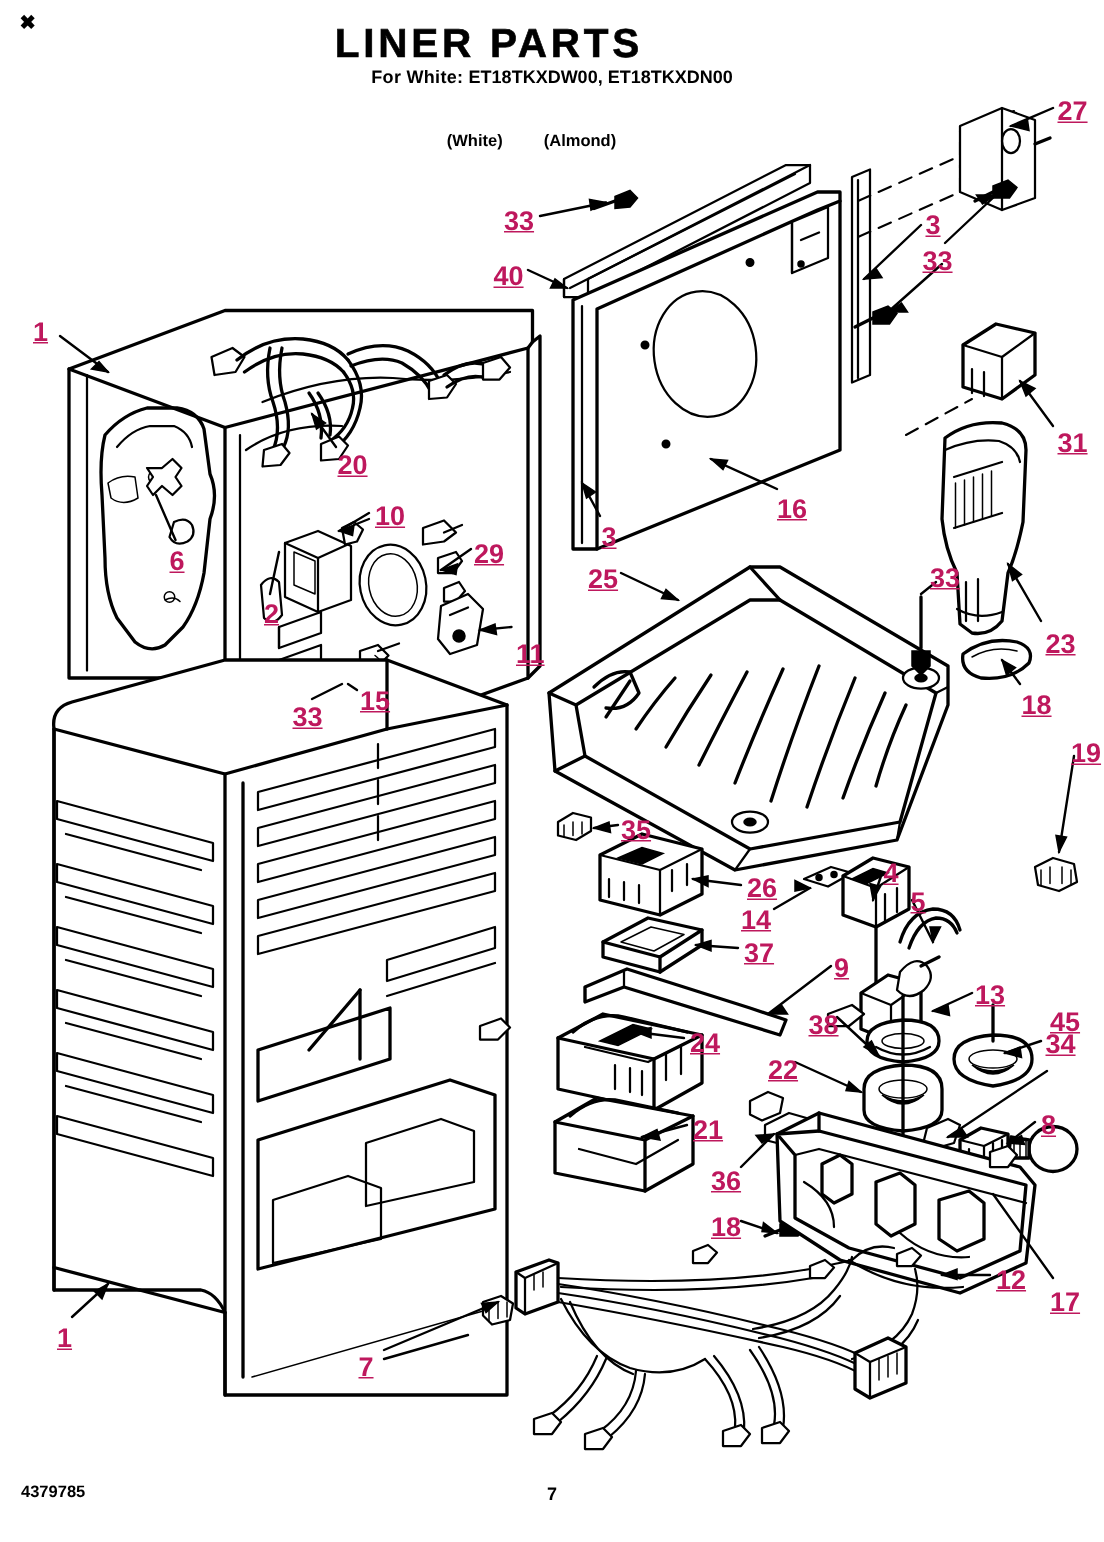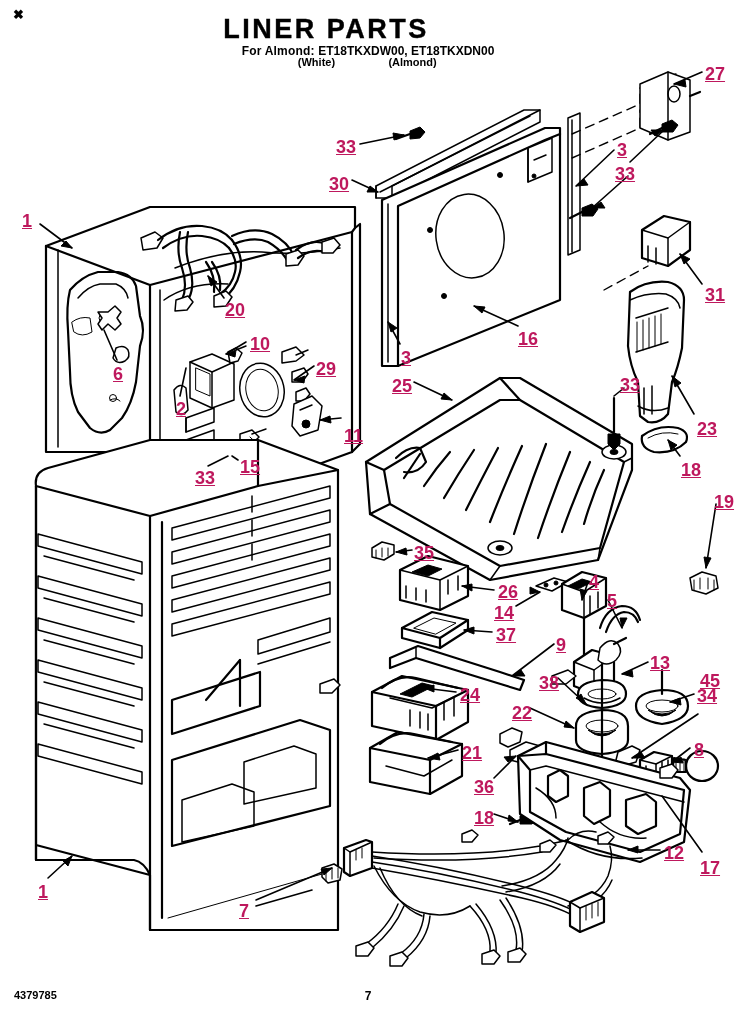--- a/index.html
+++ b/index.html
@@ -12,23 +12,23 @@
             font-size:13px;line-height:12px;font-weight:bold;color:#000;}
 
   .title{position:absolute;left:0;top:14px;width:652px;text-align:center;
          font-size:27px;font-weight:bold;letter-spacing:2.5px;
          -webkit-text-stroke:0.4px #000;}
   .subtitle{position:absolute;left:0;top:44px;width:736px;text-align:center;
             font-size:12px;font-weight:bold;letter-spacing:0.2px;}
   .subtitle .models{letter-spacing:0px;margin-top:44px;}
   .colorrow{position:absolute;left:0;top:56px;width:736px;text-align:center;
             font-size:11px;font-weight:bold;}
-  .colorrow span{display:inline-block;}
+  .colorrow span{display:inline-block;margin-top:32px;}
   .colorrow .c1{width:86px;text-align:center;}
-  .colorrow .c2{width:100px;text-align:center;}
+  .colorrow .c2{width:100px;text-align:left;}
 
   .footer-left{position:absolute;left:14px;top:989px;font-size:11px;font-weight:bold;}
   .footer-center{position:absolute;left:0;top:989px;width:736px;text-align:center;
                  font-size:12px;font-weight:bold;}
 
   
   .cal{position:absolute;font-size:18px;font-weight:bold;line-height:17px;
        color:#be185d;white-space:nowrap;text-decoration:underline;}
 
   svg.art{position:absolute;left:0;top:0;width:736px;height:1028px;
@@ -46,21 +46,21 @@
 </head>
 <body>
 
 <div id="page">
 
   <div class="reg-mark">✖</div>
 
   <div class="title">LINER PARTS</div>
 
   <div class="subtitle">
-    <span>For Almond:</span>
+    <span>For White:</span>
     <span class="models">ET18TKXDW00, ET18TKXDN00</span>
   </div>
 
   <div class="colorrow">
     <span class="c1">(White)</span>
     <span class="c2">(Almond)</span>
   </div>
 
   <svg class="art" viewBox="0 0 736 1028">
 
@@ -568,21 +568,21 @@
     <div class="cal" style="left:22px;top:213px">1</div>
     <div class="cal" style="left:113px;top:366px">6</div>
     <div class="cal" style="left:225px;top:302px">20</div>
     <div class="cal" style="left:250px;top:336px">10</div>
     <div class="cal" style="left:316px;top:361px">29</div>
     <div class="cal" style="left:176px;top:401px">2</div>
     <div class="cal" style="left:344px;top:428px">11</div>
     <div class="cal" style="left:240px;top:459px">15</div>
     <div class="cal" style="left:195px;top:470px">33</div>
     <div class="cal" style="left:336px;top:139px">33</div>
-    <div class="cal" style="left:329px;top:176px">30</div>
+    <div class="cal" style="left:329px;top:176px">40</div>
     <div class="cal" style="left:401px;top:350px">3</div>
     <div class="cal" style="left:617px;top:142px">3</div>
     <div class="cal" style="left:615px;top:166px">33</div>
     <div class="cal" style="left:705px;top:66px">27</div>
     <div class="cal" style="left:518px;top:331px">16</div>
     <div class="cal" style="left:705px;top:287px">31</div>
     <div class="cal" style="left:697px;top:421px">23</div>
     <div class="cal" style="left:681px;top:462px">18</div>
     <div class="cal" style="left:714px;top:494px">19</div>
     <div class="cal" style="left:392px;top:378px">25</div>

